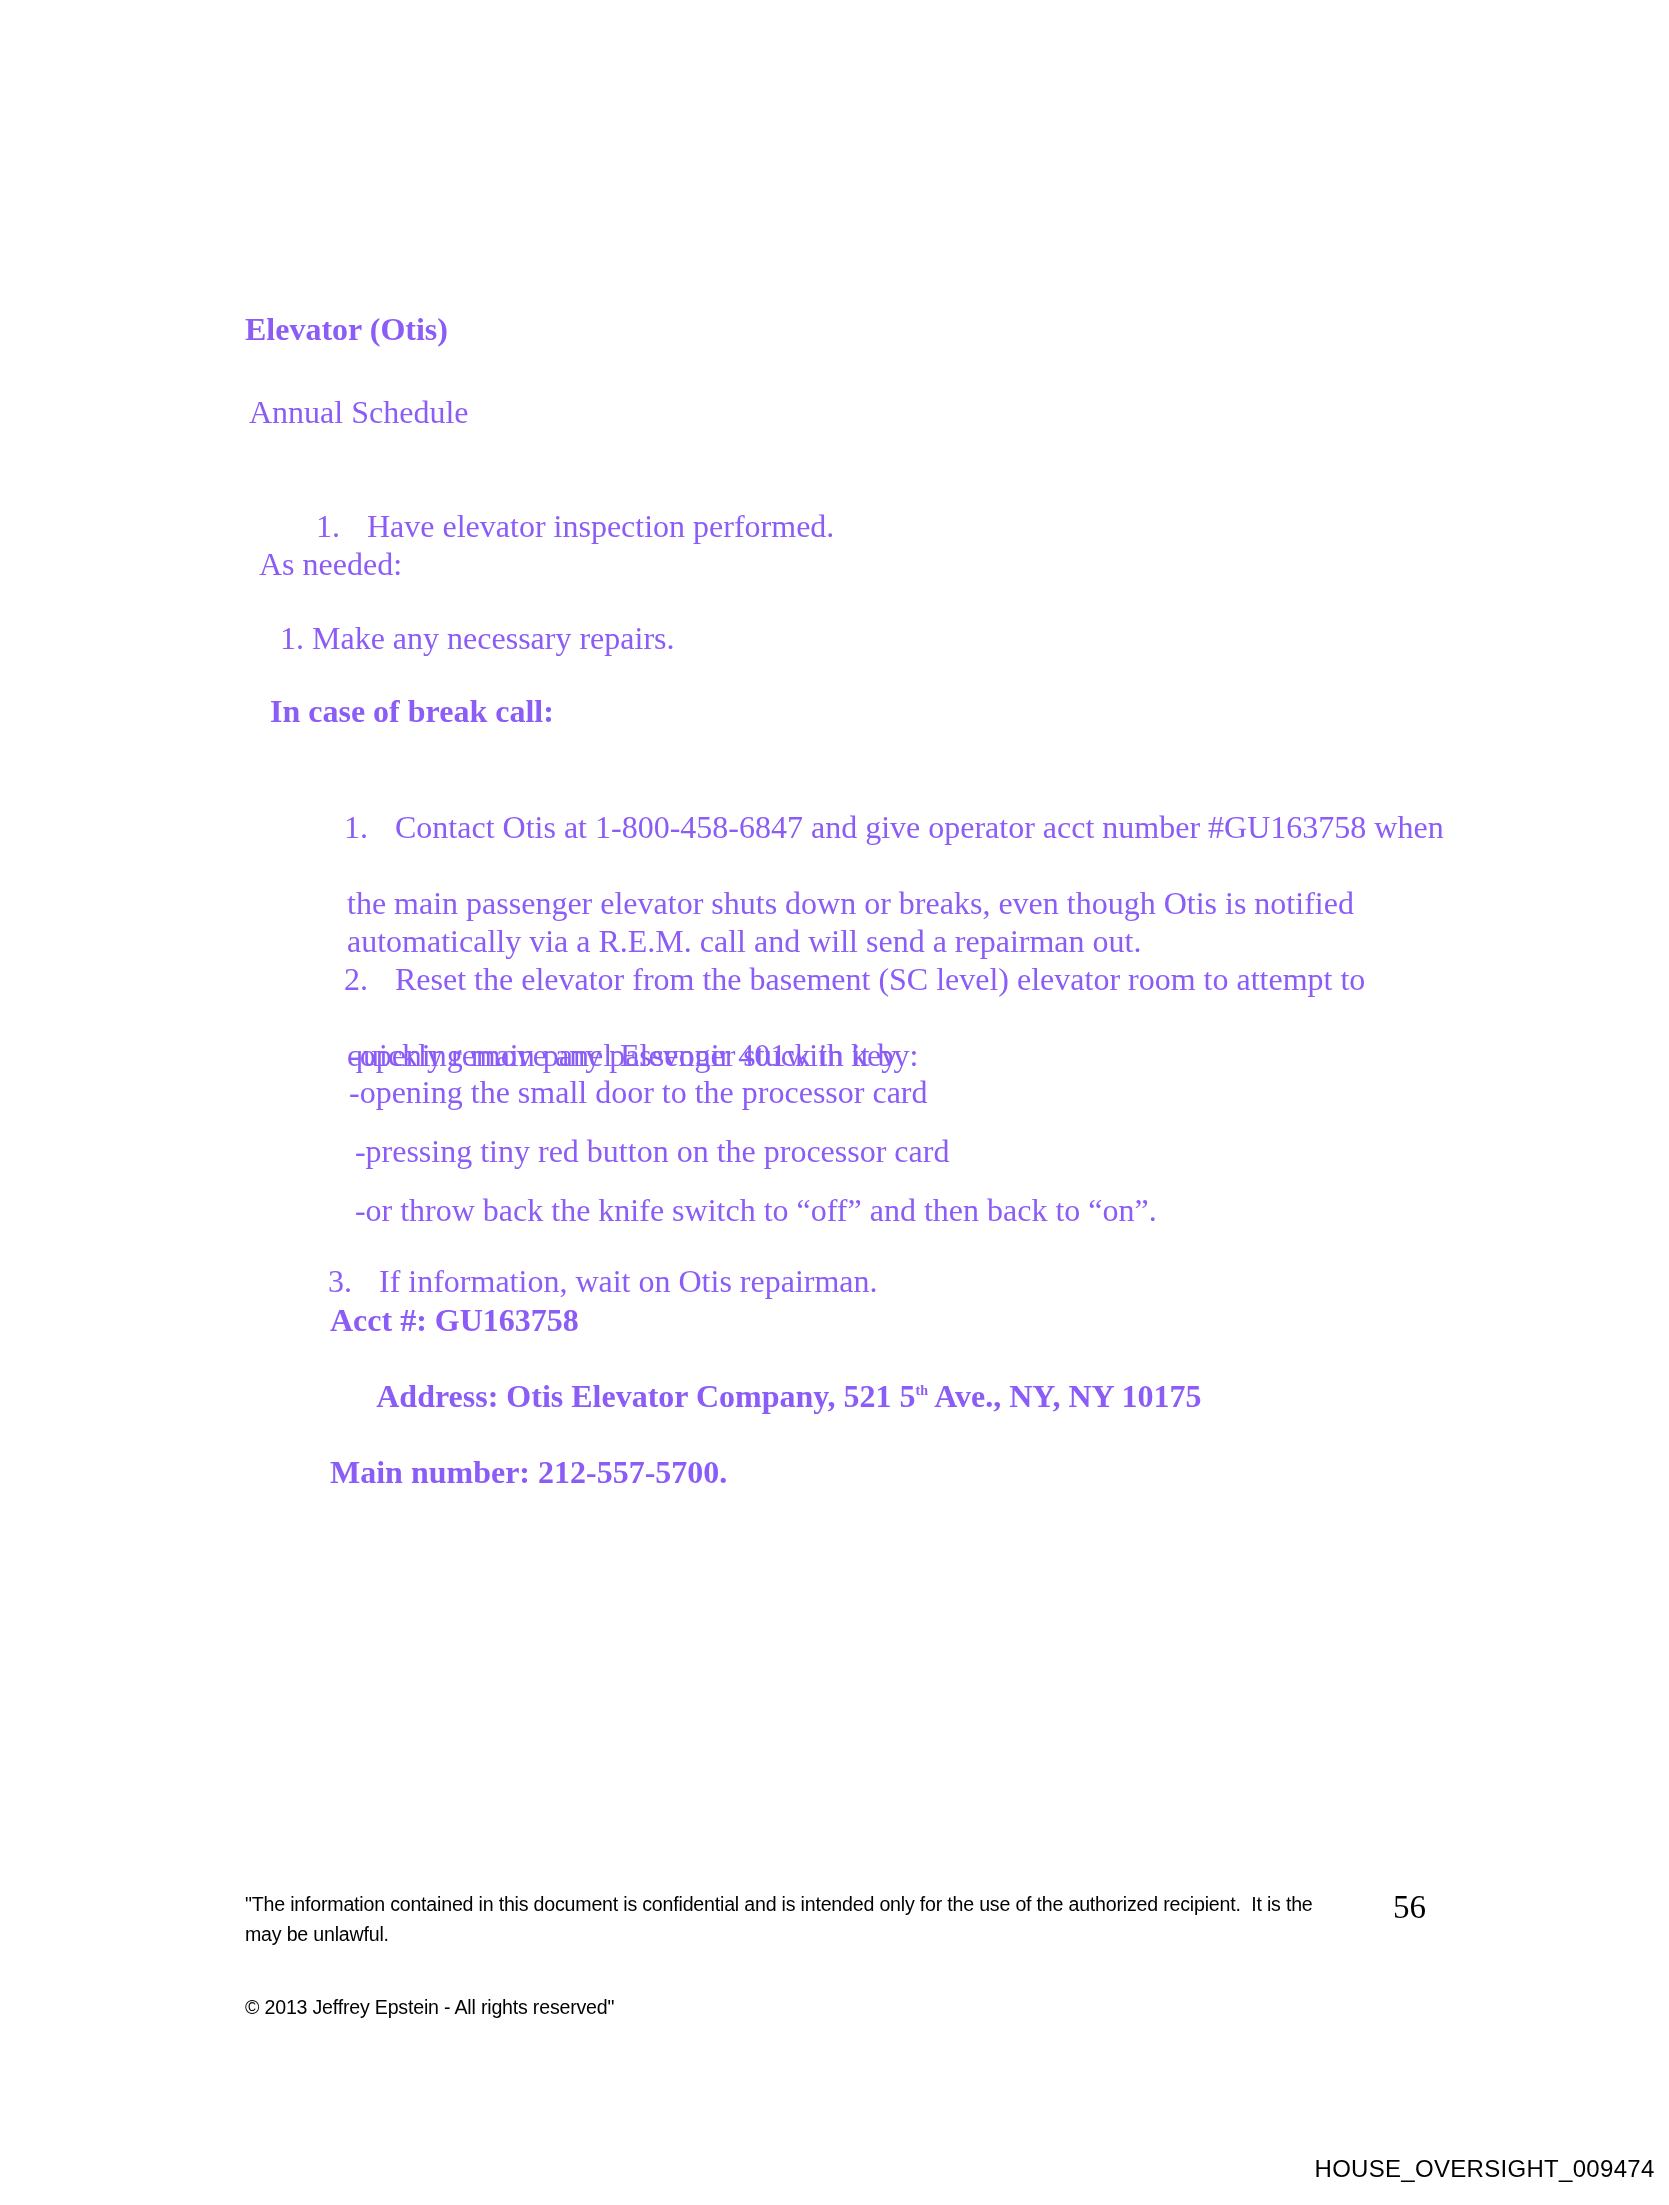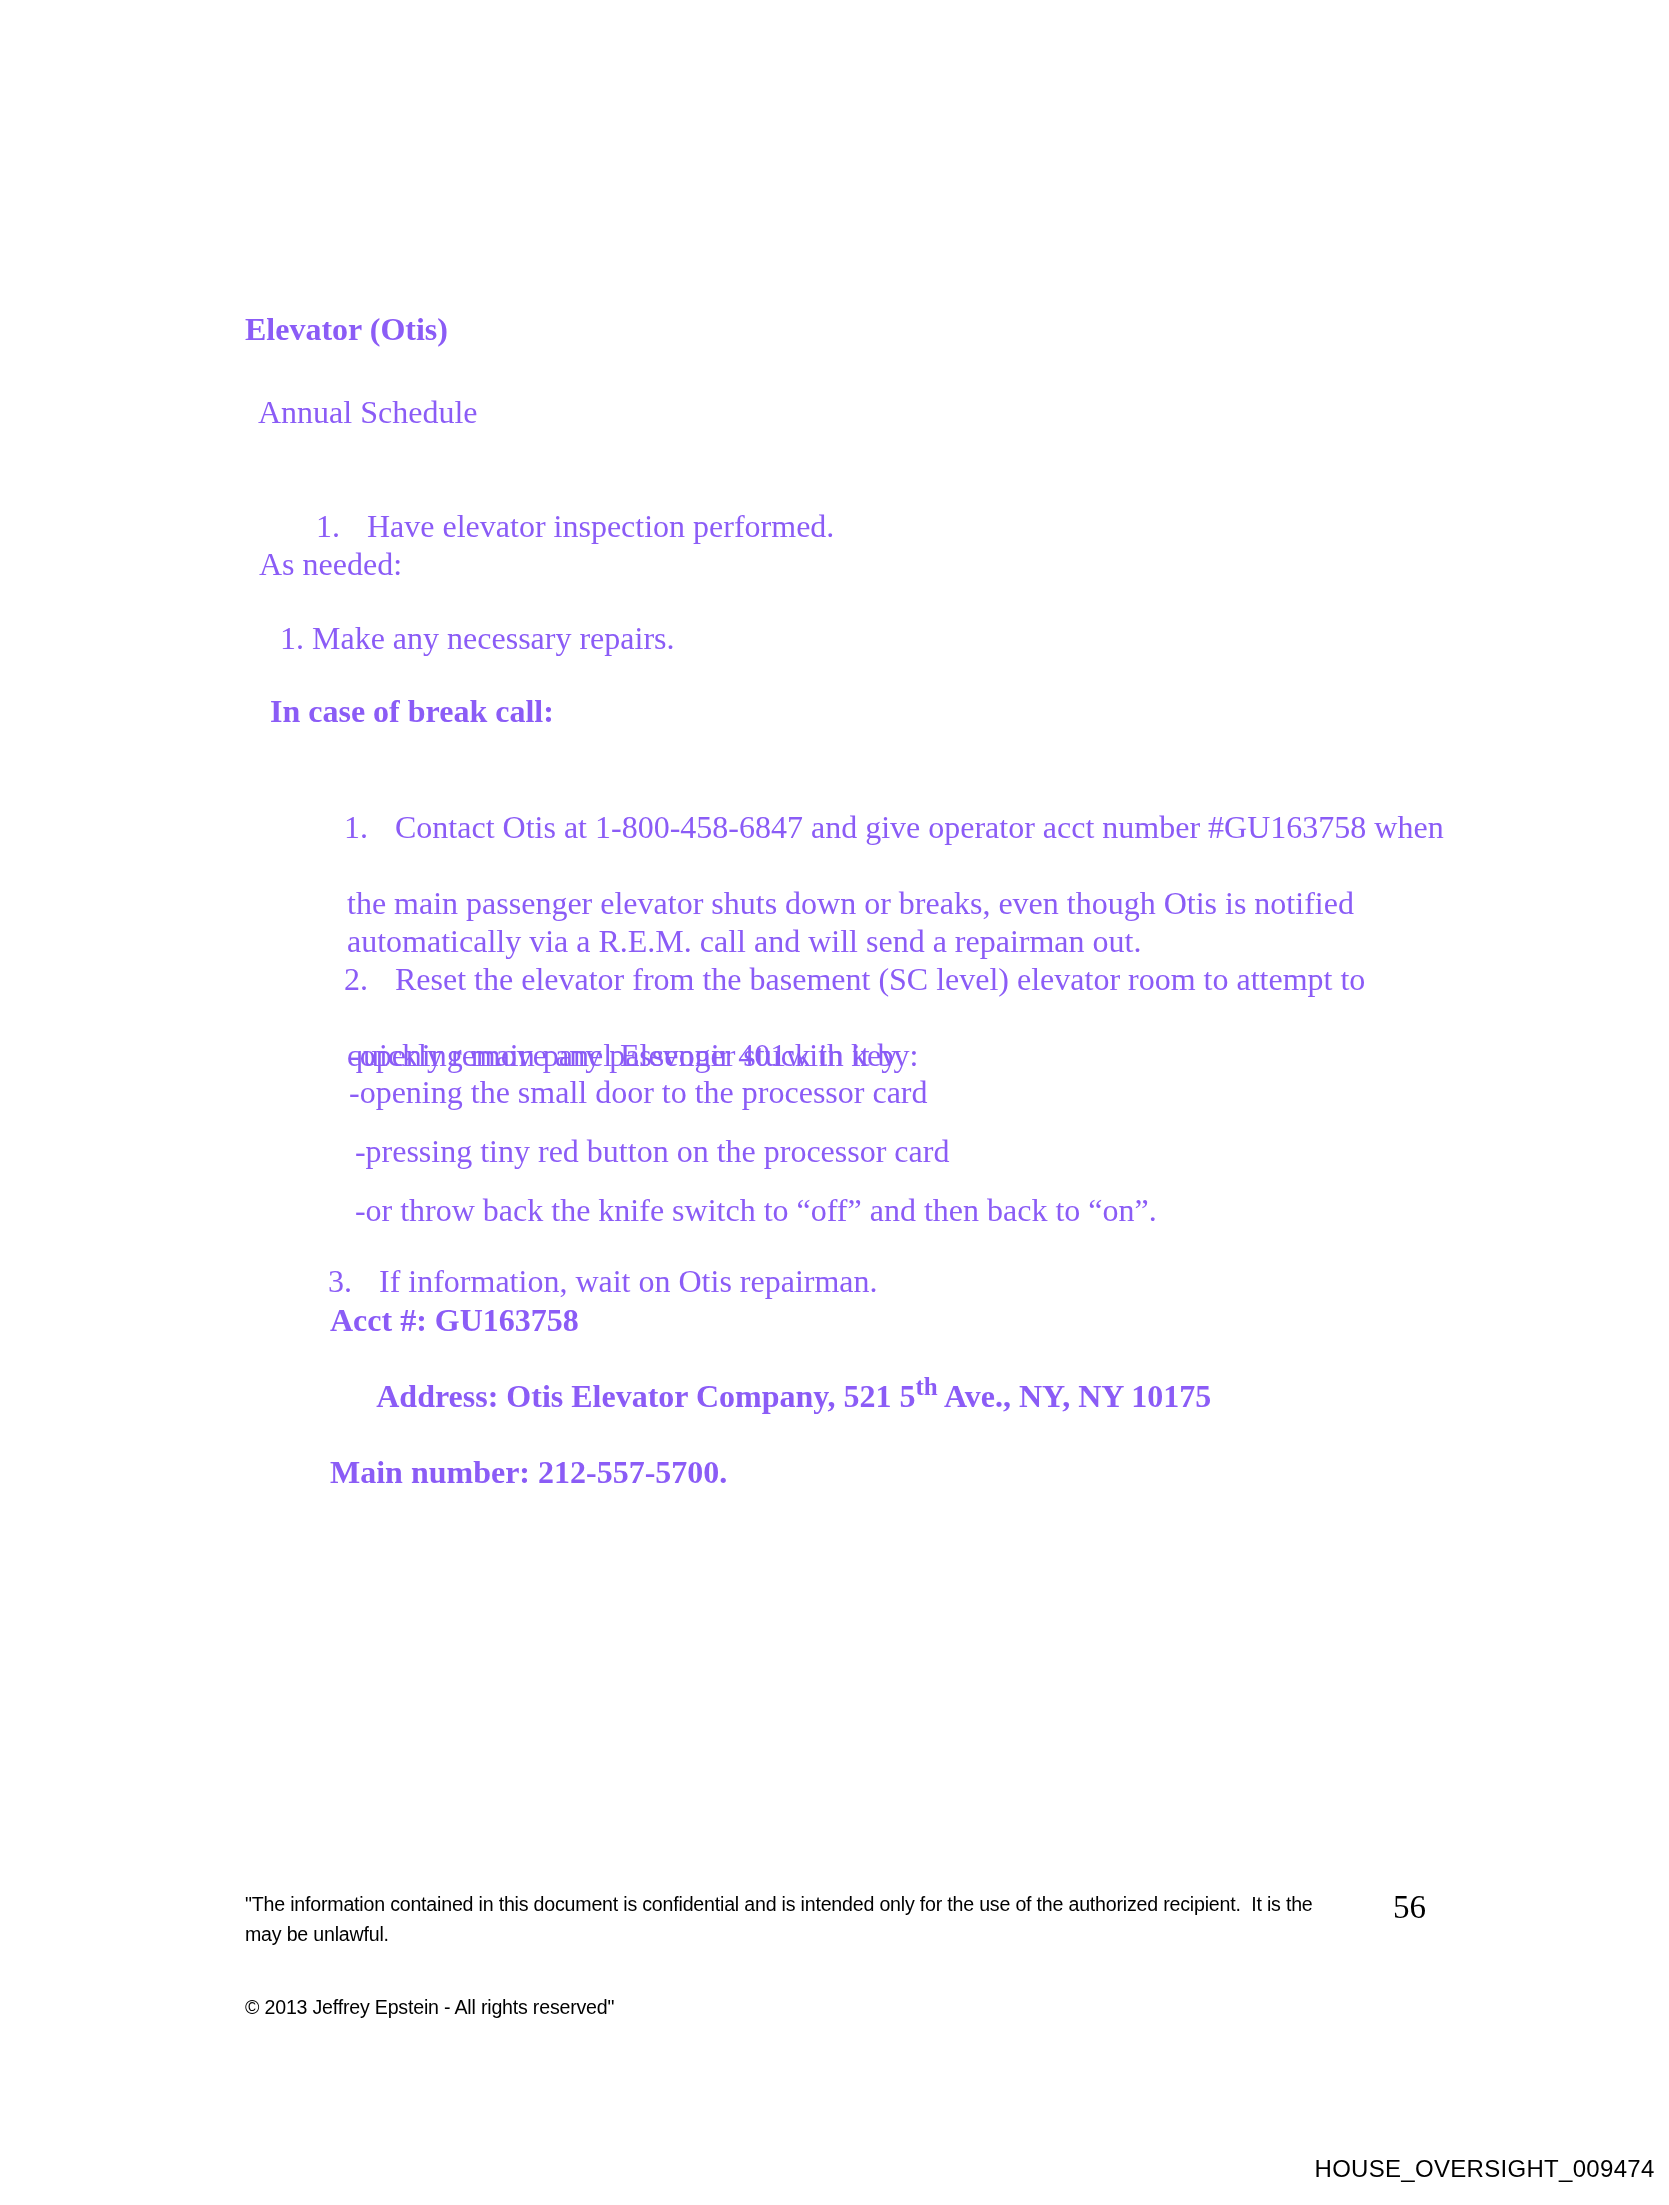--- a/index.html
+++ b/index.html
@@ -33,21 +33,21 @@
   .cont { padding-left: 51px; }
   .substep-line { white-space: pre; line-height: 37px; }
   .substep-indent2 { margin-left: 5.9px; margin-top: 22px; }
   .note-label {
     display: inline-block;
     width: 85px;
     white-space: pre;
   }
   .note-inner { margin-left: 85px; white-space: pre; }
   .sup {
-    font-size: 25px;
+    font-size: 14px;
     vertical-align: super;
     line-height: 0;
   }
   .sans-footer {
     font-family: "Liberation Sans", sans-serif;
     font-size: 19.6px;
     line-height: 29.5px;
     letter-spacing: -0.2px;
     color: #000;
   }
@@ -63,21 +63,21 @@
     letter-spacing: 0.3px;
   }
 </style>
 </head>
 <body>
 
 <div class="page">
 
   <div class="abs serif bold line" style="left:245px; top:310px;">Elevator (Otis)</div>
 
-  <div class="abs serif line" style="left:258px; top:393px;text-align:right;">Annual Schedule</div>
+  <div class="abs serif line" style="left:249px; top:393px;text-align:right;">Annual Schedule</div>
 
   <div class="abs serif line" style="left:284px; top:469px;">
     <span class="num">1.</span><span>Have elevator inspection performed.</span>
   </div>
 
   <div class="abs serif line" style="left:259px; top:545px;">As needed:</div>
 
   <div class="abs serif line" style="left:280px; top:619px;">1. Make any necessary repairs.</div>
 
   <div class="abs serif bold line" style="left:270px; top:692px;">In case of break call:</div>

